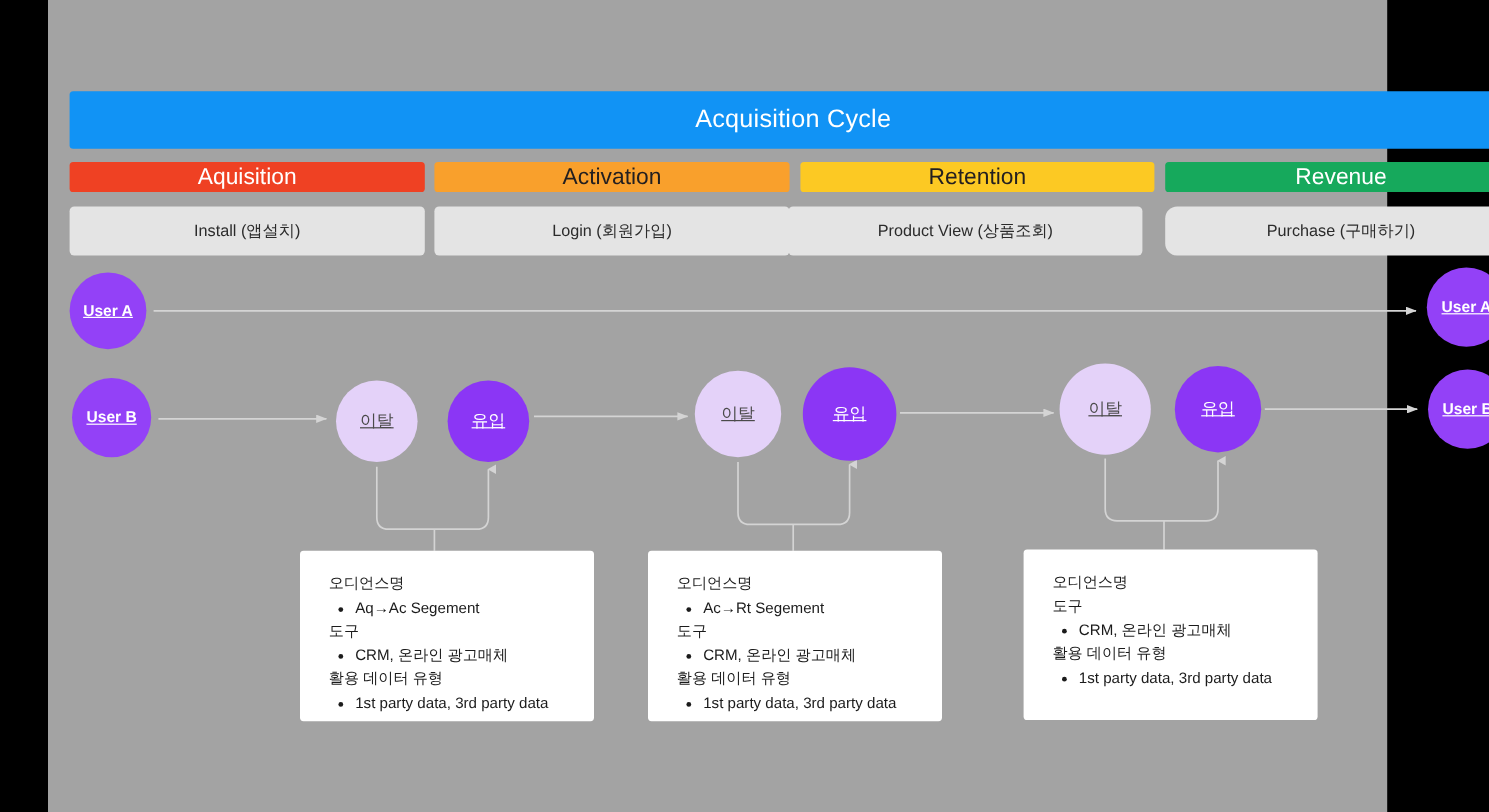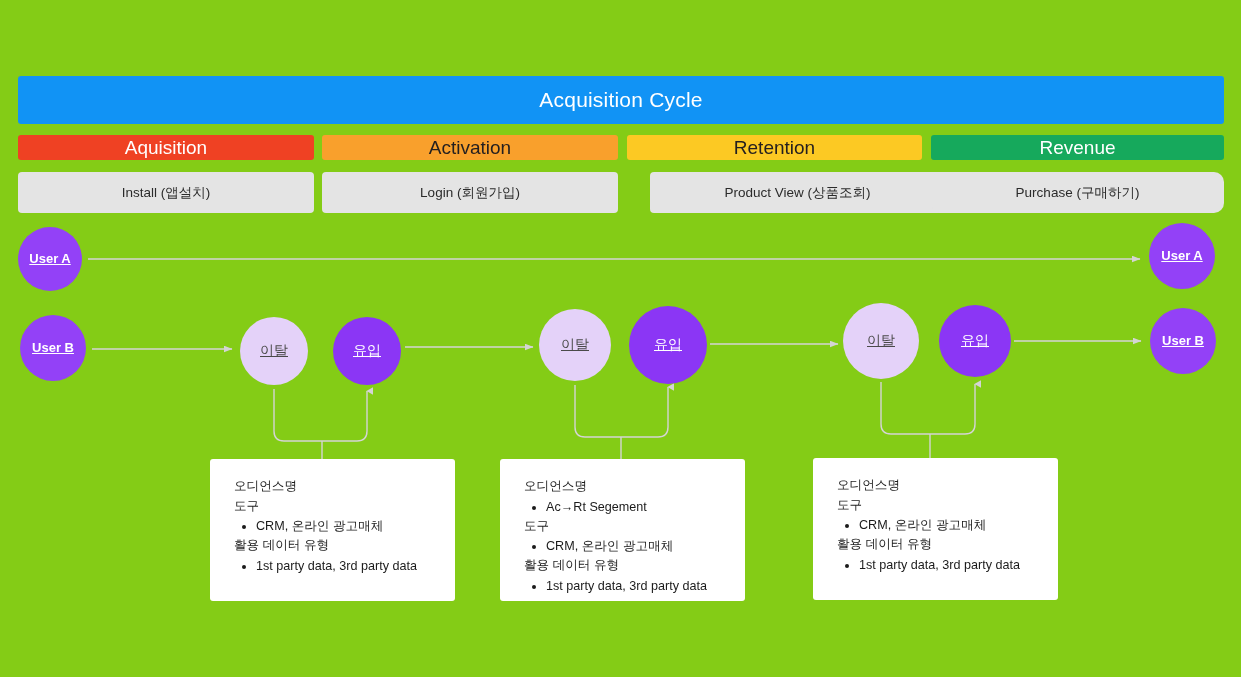--- a/index.html
+++ b/index.html
@@ -5,22 +5,23 @@
 <style>
   * { box-sizing: border-box; margin: 0; padding: 0; }
   html, body {
     width: 1241px; height: 677px;
     background: #000000;
     font-family: "Liberation Sans", "DejaVu Sans", sans-serif;
     overflow: hidden;
   }
   #canvas {
     position: relative;
-    width: 1241px; height: 677px;
-    background: #84cc16;
+    width: 1116px; height: 677px;
+    background: #a3a3a3;
+    margin-left: 40px;
   }
 
   
   .title-bar {
     position: absolute;
     left: 18px; top: 76px;
     width: 1206px; height: 48px;
     background: #1193f5;
     border-radius: 3px;
     display: flex; align-items: center; justify-content: center;
@@ -110,21 +111,21 @@
   <div class="title-bar">
     <span>Acquisition Cycle</span>
   </div>
 
   <div id="stages">
       <div class="stage-head" style="left: 18px; top: 135px; width: 296px; background: rgb(239, 65, 35); color: rgb(255, 255, 255);">Aquisition</div>
       <div class="stage-sub" style="left: 18px; top: 172px; width: 296px;">Install (앱설치)</div>
       <div class="stage-head" style="left: 322px; top: 135px; width: 296px; background: rgb(249, 160, 44); color: rgb(35, 31, 32);">Activation</div>
       <div class="stage-sub" style="left: 322px; top: 172px; width: 296px;">Login (회원가입)</div>
       <div class="stage-head" style="left: 627px; top: 135px; width: 295px; background: rgb(252, 201, 35); color: rgb(35, 31, 32);">Retention</div>
-      <div class="stage-sub" style="left: 650px; top: 172px; width: 295px; text-align: center;">Product View (상품조회)</div>
+      <div class="stage-sub" style="left: 617px; top: 172px; width: 295px; text-align: center;">Product View (상품조회)</div>
       <div class="stage-head" style="left: 931px; top: 135px; width: 293px; background: rgb(22, 169, 92); color: rgb(255, 255, 255);">Revenue</div>
       <div class="stage-sub" style="left: 931px; top: 172px; width: 293px; border-radius: 10px;">Purchase (구매하기)</div>
     </div>
 
   <svg id="wires" viewBox="0 0 1241 677">
     <defs>
       <marker id="arrowhead" markerWidth="9" markerHeight="7" refX="8.5" refY="3.5" orient="auto" markerUnits="userSpaceOnUse">
         <path d="M0,0 L9,3.5 L0,7 z" fill="#d4d4d4"></path>
       </marker>
       <marker id="arrowup" markerWidth="8" markerHeight="7" refX="4" refY="0.6" orient="auto" markerUnits="userSpaceOnUse">
@@ -155,20 +156,23 @@
       <div class="circle inflow" style="left: 333px; top: 317px; width: 68px; height: 68px;">유입</div>
       <div class="circle churn" style="left: 539px; top: 309px; width: 72px; height: 72px;">이탈</div>
       <div class="circle inflow" style="left: 629px; top: 306px; width: 78px; height: 78px;">유입</div>
       <div class="circle churn" style="left: 843px; top: 303px; width: 76px; height: 76px;">이탈</div>
       <div class="circle inflow" style="left: 939px; top: 305px; width: 72px; height: 72px;">유입</div>
     </div>
 
   <div id="boxes">
       <div class="info-box" style="left: 210px; top: 459px; width: 245px; height: 142px;">
         <div class="grp-label">오디언스명</div>
+        <ul>
+          <li>Aq→Ac Segement</li>
+        </ul>
         <div class="grp-label">도구</div>
         <ul>
           <li>CRM, 온라인 광고매체</li>
         </ul>
         <div class="grp-label">활용 데이터 유형</div>
         <ul>
           <li>1st party data, 3rd party data</li>
         </ul>
       </div>
       <div class="info-box" style="left: 500px; top: 459px; width: 245px; height: 142px;">

